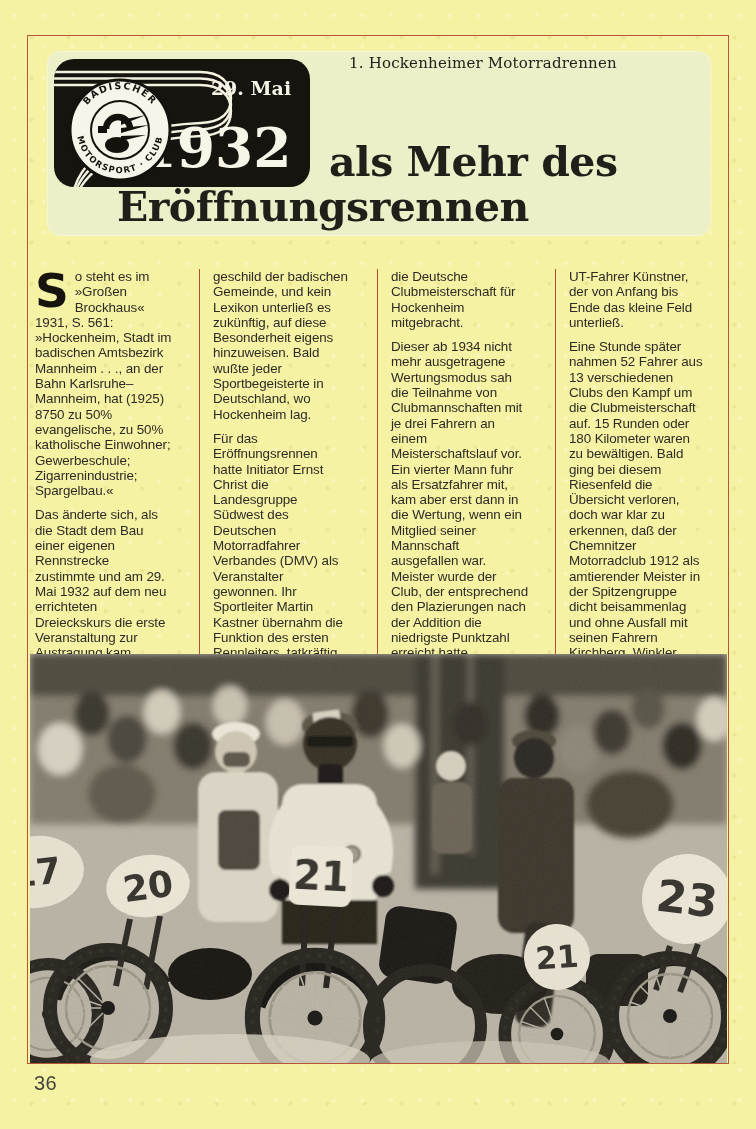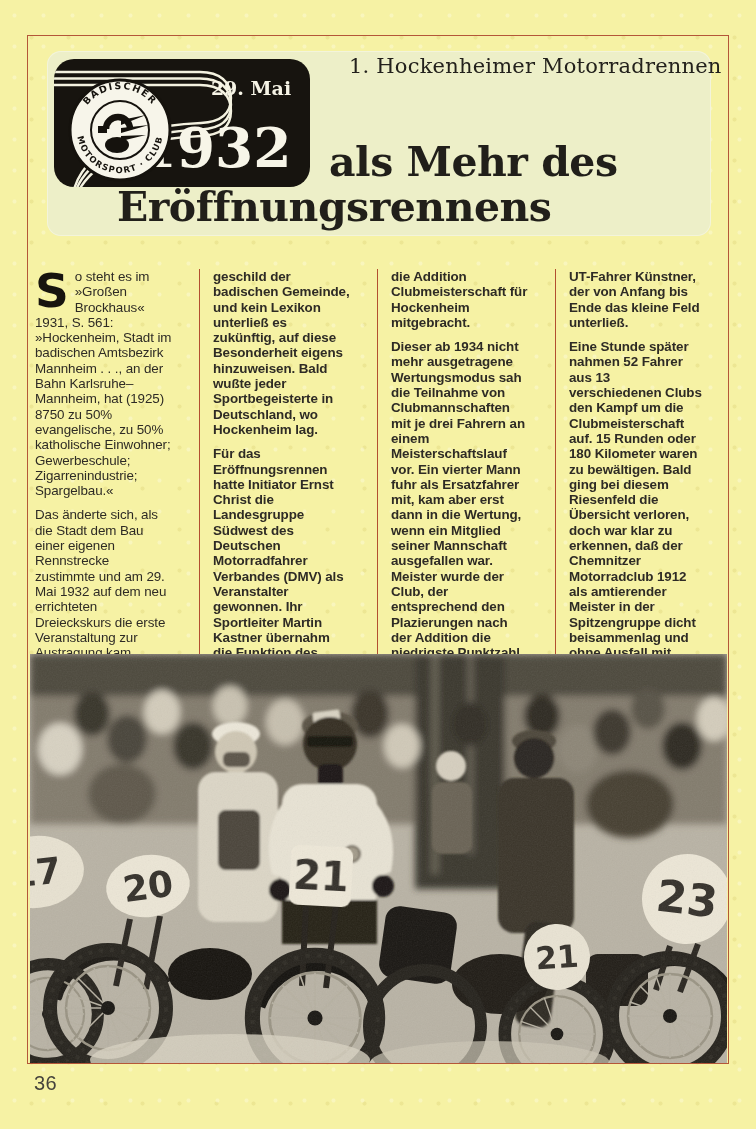--- a/index.html
+++ b/index.html
@@ -20,39 +20,39 @@
     pointer-events:none;
   }
   .header-panel{
     position:absolute;left:47px;top:51px;width:664px;height:185px;
     background:#edefc8;border-radius:14px;
     box-shadow:inset 0 0 0 1px rgba(255,255,255,.35);
   }
   .badge{position:absolute;left:54px;top:59px;}
   .kicker{
     position:absolute;left:349px;top:54px;
-    font-family:"DejaVu Serif", serif;font-weight:500;font-size:21px;
+    font-family:"DejaVu Serif", serif;font-weight:500;font-size:15px;
     color:#23211c;letter-spacing:.2px;white-space:nowrap;
   }
   .tl{
     position:absolute;font-family:"DejaVu Serif", serif;font-weight:700;
     font-size:41px;line-height:1;color:#211f1a;letter-spacing:-.5px;white-space:nowrap;
   }
   .tl1{left:329px;top:98px}
   .tl2{left:329px;top:142px}
   .tl3{left:117px;top:187px}
   .cols{
     position:absolute;left:35px;top:269px;width:671px;height:388px;
     display:flex;overflow:hidden;
   }
   .col{
     flex:1 1 0;min-width:0;color:#2e2b25;
     font-size:13.4px;line-height:15.3px;letter-spacing:-.1px;
   }
-  .col + .col{border-left:1.5px solid #b24f30;padding-left:13px;margin-left:27px;font-weight:bold;}
+  .col + .col{border-left:1.5px solid #b24f30;padding-left:13px;margin-left:27px;}
   .para{margin:0 0 9px 0;}
   .dropcap{
     float:left;font-family:"DejaVu Sans", sans-serif;font-weight:800;
     font-size:47px;line-height:37px;padding:3px 6px 0 0;color:#17140f;
   }
   .photo{position:absolute;left:30px;top:654px;display:block;}
   .pagenum{
     position:absolute;left:34px;top:1072px;
     font-size:20px;color:#45433c;letter-spacing:.5px;text-align:center;
   }
@@ -97,33 +97,33 @@
         <path d="M 67 69 L 95 66 L 67 74 Z"></path>
         <path d="M 67 77 L 92 76 L 67 82 Z"></path>
         <ellipse cx="63" cy="86" rx="12" ry="8"></ellipse>
         <rect x="44" y="67" width="9" height="7"></rect>
       </g>
     </g>
   </svg>
 
   <div class="kicker">1. Hockenheimer Motorradrennen</div>
   <div class="tl tl2">als Mehr des</div>
-  <div class="tl tl3">Eröffnungsrennens</div>
+  <div class="tl tl3">Eröffnungsrennen</div>
 
   <div class="cols">
     <div class="col">
         <p class="para"><span class="dropcap">S</span>o steht es im »Großen Brockhaus« 1931, S. 561: »Hockenheim, Stadt im badischen Amtsbezirk Mannheim . . ., an der Bahn Karlsruhe–Mannheim, hat (1925) 8750 zu 50% evangelische, zu 50% katholische Einwohner; Gewerbeschule; Zigarrenindustrie; Spargelbau.«</p>
         <p class="para">Das änderte sich, als die Stadt dem Bau einer eigenen Rennstrecke zustimmte und am 29. Mai 1932 auf dem neu errichteten Dreieckskurs die erste Veranstaltung zur Austragung kam. Immer mehr wurde die »Renn- oder Versuchsstrecke« zum Aushän-</p>
       </div>
     <div class="col">
         <p class="para">geschild der badischen Gemeinde, und kein Lexikon unterließ es zukünftig, auf diese Besonderheit eigens hinzuweisen. Bald wußte jeder Sportbegeisterte in Deutschland, wo Hockenheim lag.</p>
         <p class="para">Für das Eröffnungsrennen hatte Initiator Ernst Christ die Landesgruppe Südwest des Deutschen Motorradfahrer Verbandes (DMV) als Veranstalter gewonnen. Ihr Sportleiter Martin Kastner übernahm die Funktion des ersten Rennleiters, tatkräftig unterstützt von dem am 1. 12. 1931 ins Leben gerufenen »Motorfahrer-Club-Hockenheim (DMV)«. Als Taufgeschenk hatte der DMV die Austragung des Rennens um</p>
       </div>
     <div class="col">
-        <p class="para">die Addition Clubmeisterschaft für Hockenheim mitgebracht.</p>
+        <p class="para">die Deutsche Clubmeisterschaft für Hockenheim mitgebracht.</p>
         <p class="para">Dieser ab 1934 nicht mehr ausgetragene Wertungsmodus sah die Teilnahme von Clubmannschaften mit je drei Fahrern an einem Meisterschaftslauf vor. Ein vierter Mann fuhr als Ersatzfahrer mit, kam aber erst dann in die Wertung, wenn ein Mitglied seiner Mannschaft ausgefallen war. Meister wurde der Club, der entsprechend den Plazierungen nach der Addition die niedrigste Punktzahl erreicht hatte.</p>
         <p class="para">Mit dem Start der unterbesetzten 250er Ausweisklasse begann der erste Renntag. Es siegte der Asperger</p>
       </div>
     <div class="col">
         <p class="para">UT-Fahrer Künstner, der von Anfang bis Ende das kleine Feld unterließ.</p>
         <p class="para">Eine Stunde später nahmen 52 Fahrer aus 13 verschiedenen Clubs den Kampf um die Clubmeisterschaft auf. 15 Runden oder 180 Kilometer waren zu bewältigen. Bald ging bei diesem Riesenfeld die Übersicht verloren, doch war klar zu erkennen, daß der Chemnitzer Motorradclub 1912 als amtierender Meister in der Spitzengruppe dicht beisammenlag und ohne Ausfall mit seinen Fahrern Kirchberg, Winkler, Trägner und Hirth einem erneuten Titelgewinn entgegenfuhr.</p>
       </div>
   </div>
 
   <svg class="photo" width="697" height="409" viewBox="0 0 697 409">

